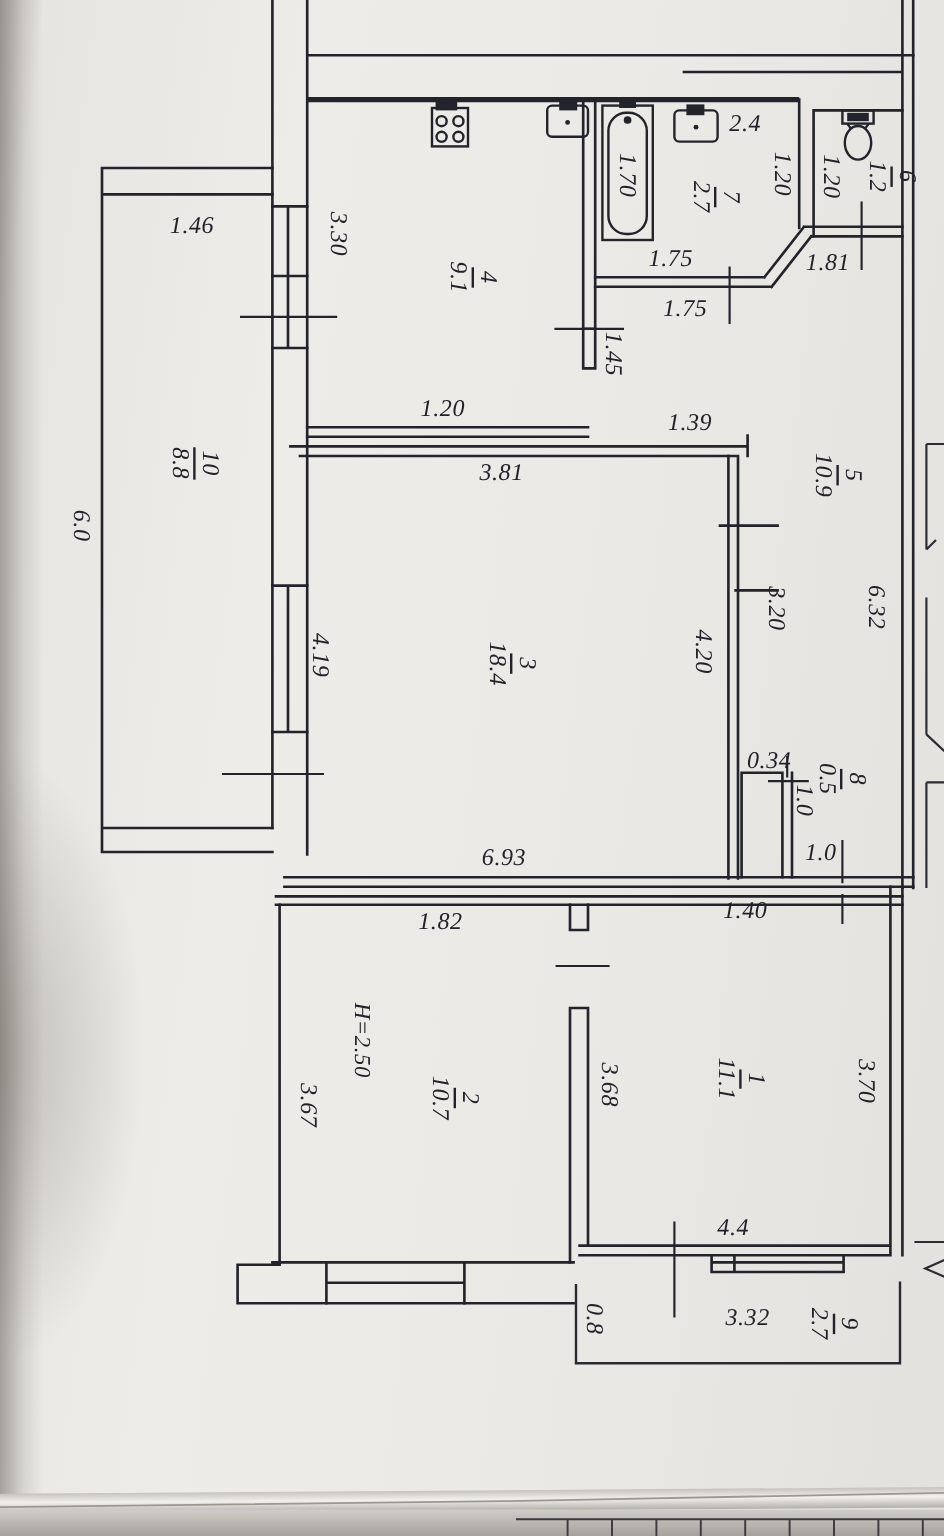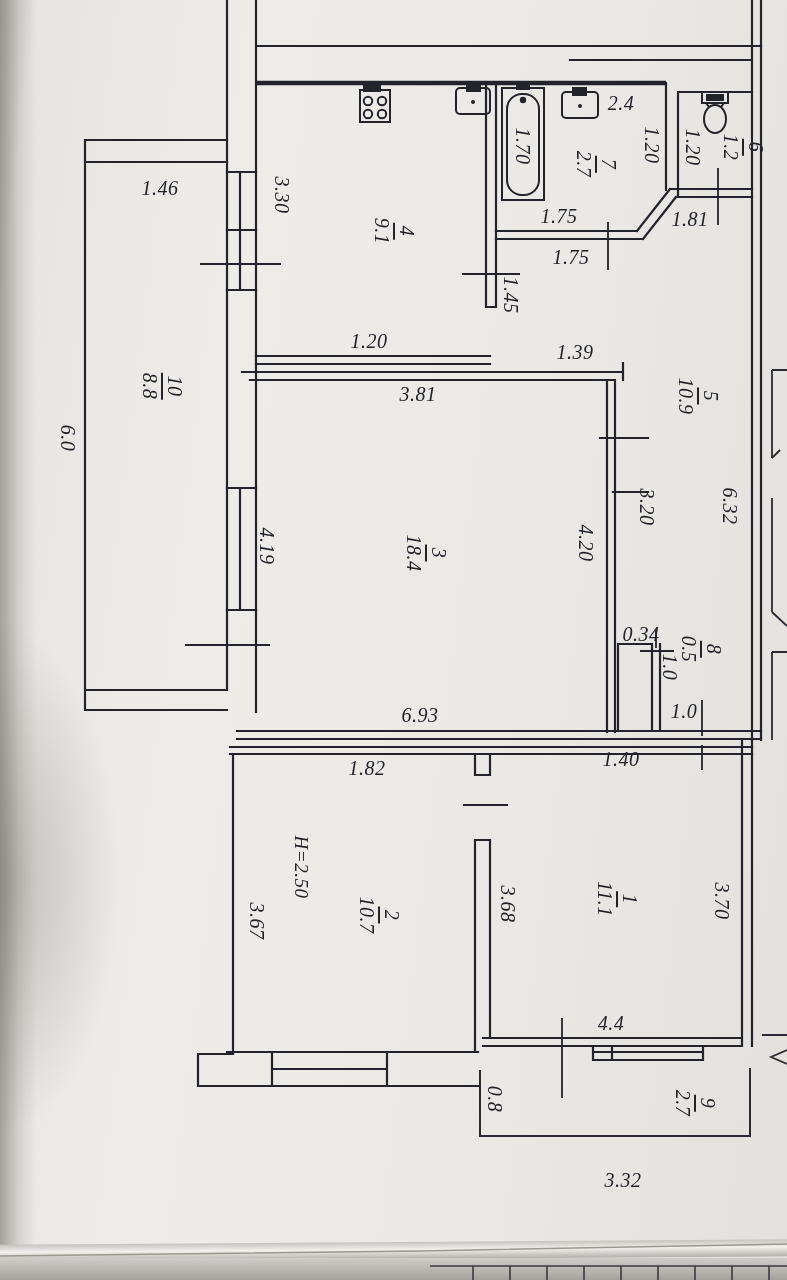--- a/index.html
+++ b/index.html
@@ -132,21 +132,21 @@
   <span class="lbl" style="left:571px;top:257px">1.75</span>
   <span class="lbl" style="left:369px;top:341px">1.20</span>
   <span class="lbl" style="left:575px;top:352px">1.39</span>
   <span class="lbl" style="left:418px;top:394px">3.81</span>
   <span class="lbl" style="left:641px;top:634px">0.34</span>
   <span class="lbl" style="left:684px;top:711px">1.0</span>
   <span class="lbl" style="left:420px;top:715px">6.93</span>
   <span class="lbl" style="left:367px;top:768px">1.82</span>
   <span class="lbl" style="left:621px;top:759px">1.40</span>
   <span class="lbl" style="left:611px;top:1023px">4.4</span>
-  <span class="lbl" style="left:623px;top:1180px">3.32</span>
+  <span class="lbl" style="left:623px;top:1098px">3.32</span>
 
   <span class="lbl v" style="left:282px;top:195px">3.30</span>
   <span class="lbl v" style="left:523px;top:146px">1.70</span>
   <span class="lbl v" style="left:652px;top:145px">1.20</span>
   <span class="lbl v" style="left:693px;top:147px">1.20</span>
   <span class="lbl v" style="left:511px;top:295px">1.45</span>
   <span class="lbl v" style="left:730px;top:506px">6.32</span>
   <span class="lbl v" style="left:647px;top:507px">3.20</span>
   <span class="lbl v" style="left:586px;top:543px">4.20</span>
   <span class="lbl v" style="left:267px;top:546px">4.19</span>

